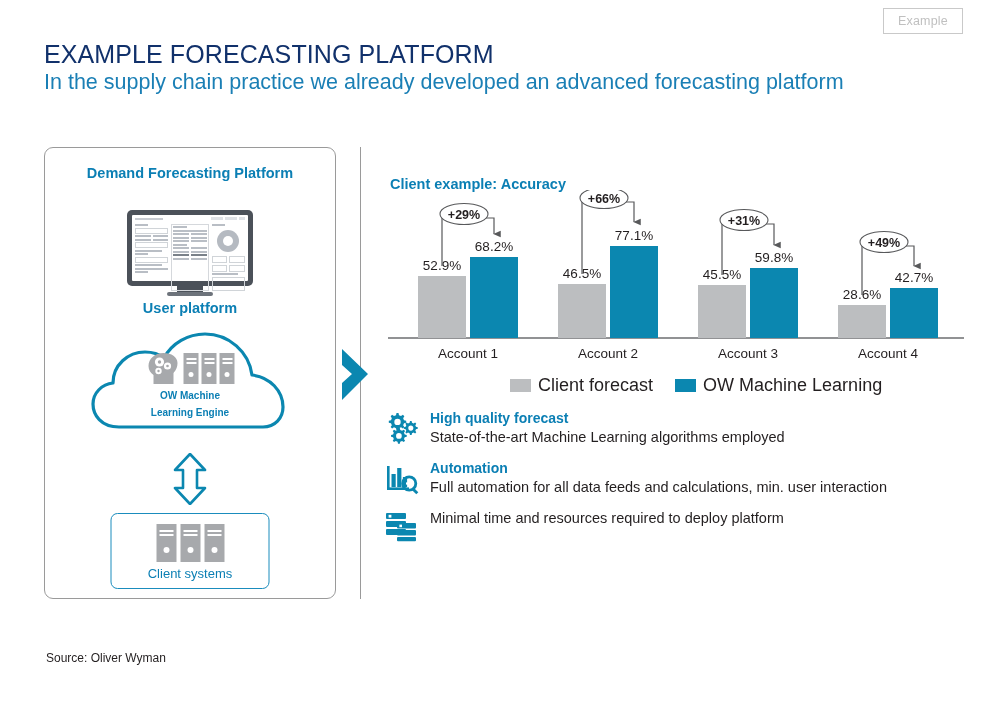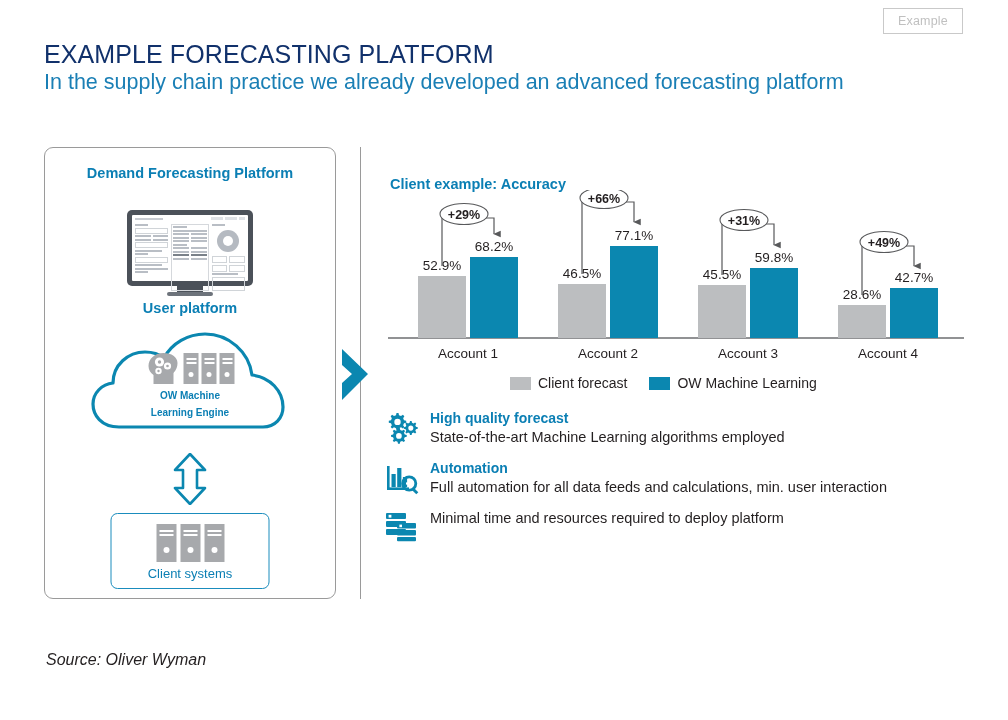--- a/index.html
+++ b/index.html
@@ -257,21 +257,21 @@
     left: 386px;
     top: 190px;
   }
   .legend {
     position: absolute;
     left: 510px;
     top: 375px;
     display: flex;
     gap: 22px;
     align-items: center;
-    font-size: 14px;
+    font-size: 18px;
   }
   .legend-item { display: flex; align-items: center; gap: 7px; }
   .legend-swatch { width: 21px; height: 13px; display:block; }
 
   
   .features {
     position: absolute;
     left: 386px;
     top: 410px;
     width: 590px;
@@ -298,23 +298,22 @@
   .feature-body {
     font-size: 14.5px;
     color: #231f20;
   }
 
   
   .source {
     position: absolute;
     left: 46px;
     top: 651px;
-    font-size: 16px;
+    font-size: 12px;
     color: #231f20;
-    font-style: italic;
   }
 </style>
 </head>
 <body>
 
 <div class="example-badge">
   <span>Example</span>
 </div>
 
 <div class="title-1">EXAMPLE FORECASTING PLATFORM</div>

